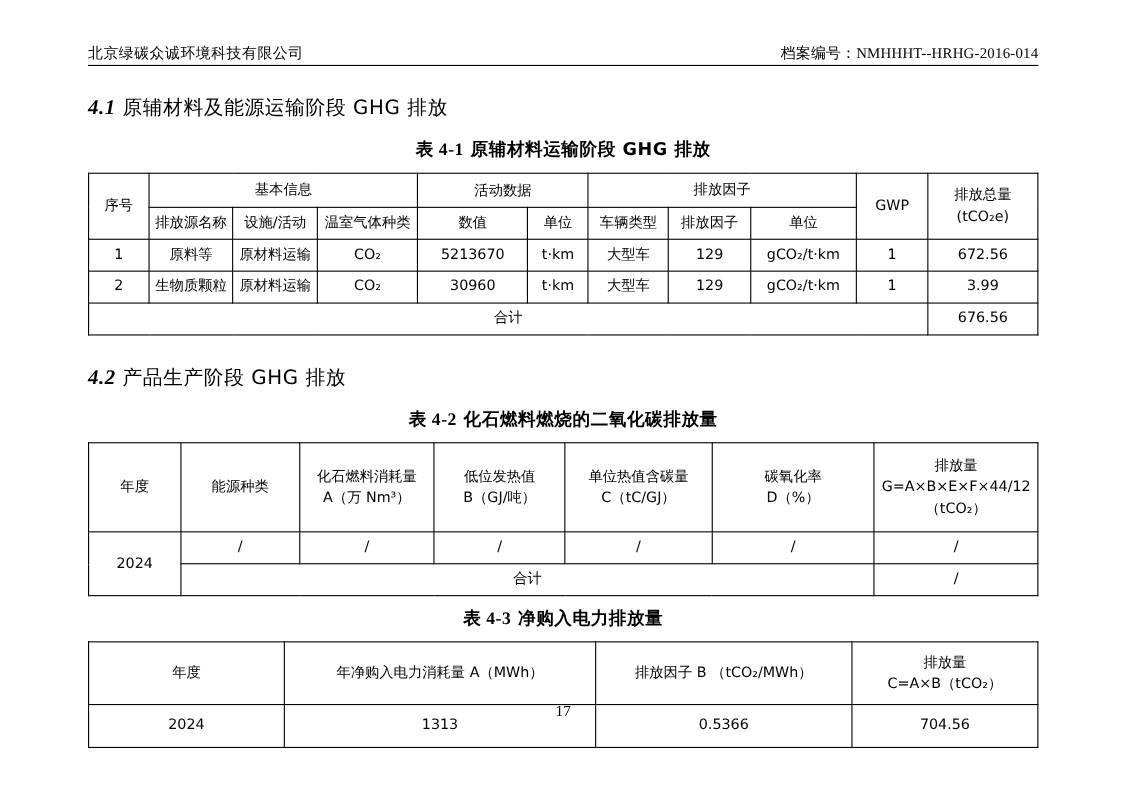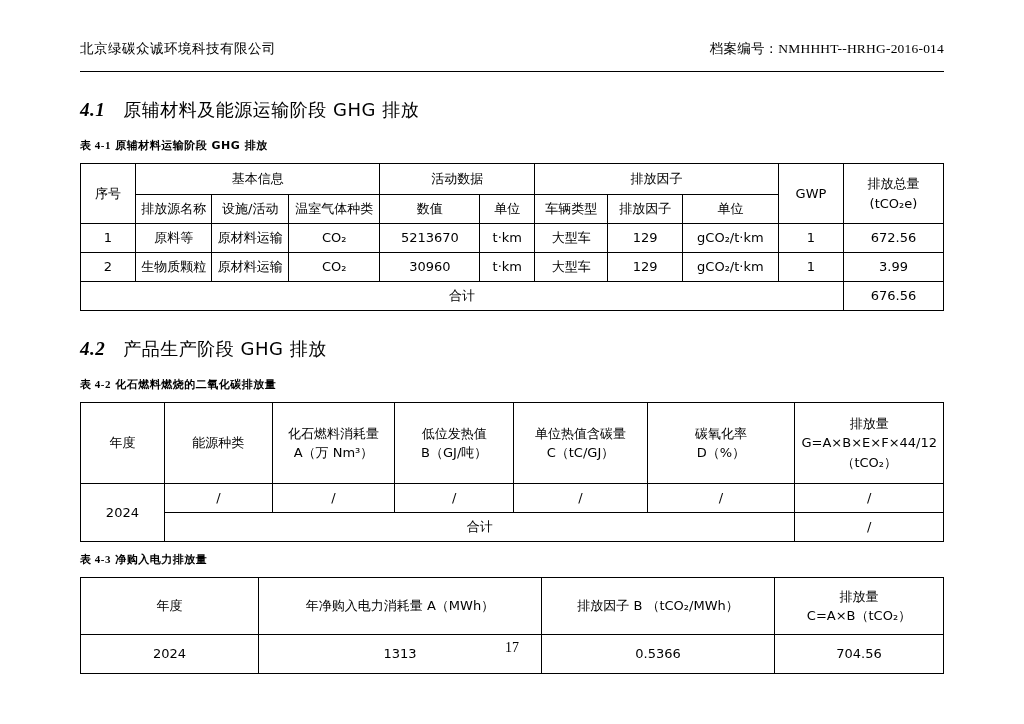--- a/index.html
+++ b/index.html
@@ -26,21 +26,21 @@
     top: 40px;
     width: 864px;
   }
   
   .doc-header {
     display: flex;
     justify-content: space-between;
     align-items: flex-end;
     font-size: 13.5px;
     color: #000;
-    padding-bottom: 12px;
+    padding-bottom: 0;
   }
   .doc-header .left {
     letter-spacing: 0.5px;
   }
   .doc-header .right {
     letter-spacing: 0.2px;
   }
   .header-rule {
     border-bottom: 1.6px solid #000;
     margin-top: 1px;
@@ -50,35 +50,36 @@
   .sec-head {
     display: flex;
     align-items: baseline;
     font-weight: bold;
     font-size: 19px;
     margin: 0 0 16px 0;
     letter-spacing: 0.5px;
   }
   .sec-num {
     font-style: italic;
-    margin-right: 18px;
+    margin-right: 6px;
     font-family: "Liberation Serif", serif;
   }
   .sec-title {
     font-family: "DejaVu Sans", sans-serif;
     font-weight: normal;
     font-size: 18px;
   }
   .sec-head.second {
     margin-top: 26px;
   }
   
   .tbl-caption {
+    text-align: center;
     font-weight: bold;
-    font-size: 11px;
+    font-size: 16px;
     margin: 0 0 10px 0;
     font-family: "DejaVu Sans", sans-serif;
     letter-spacing: 0.5px;
   }
   .tbl-caption .cap-num {
     font-family: "Liberation Serif", serif;
   }
   
   table {
     border-collapse: collapse;

